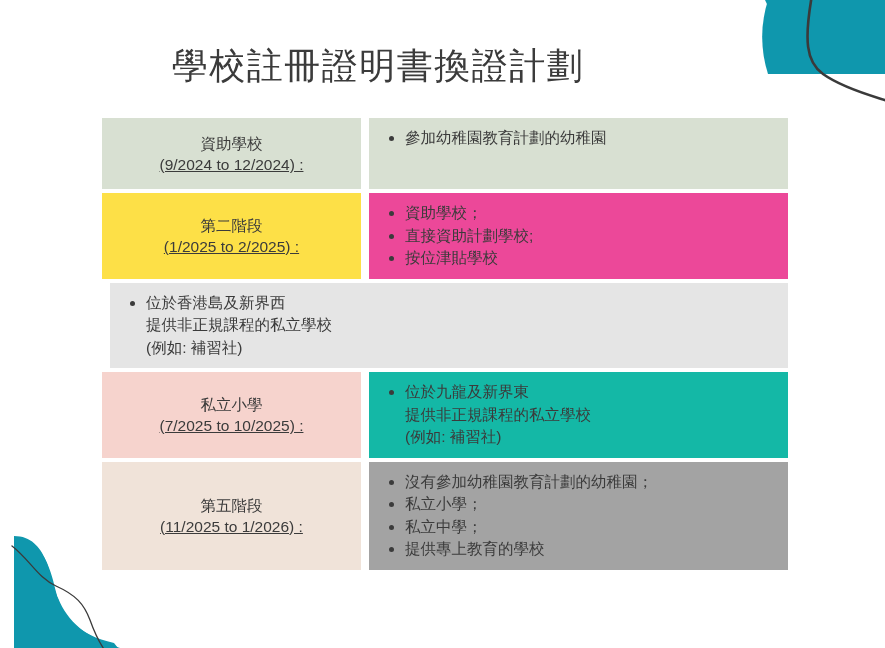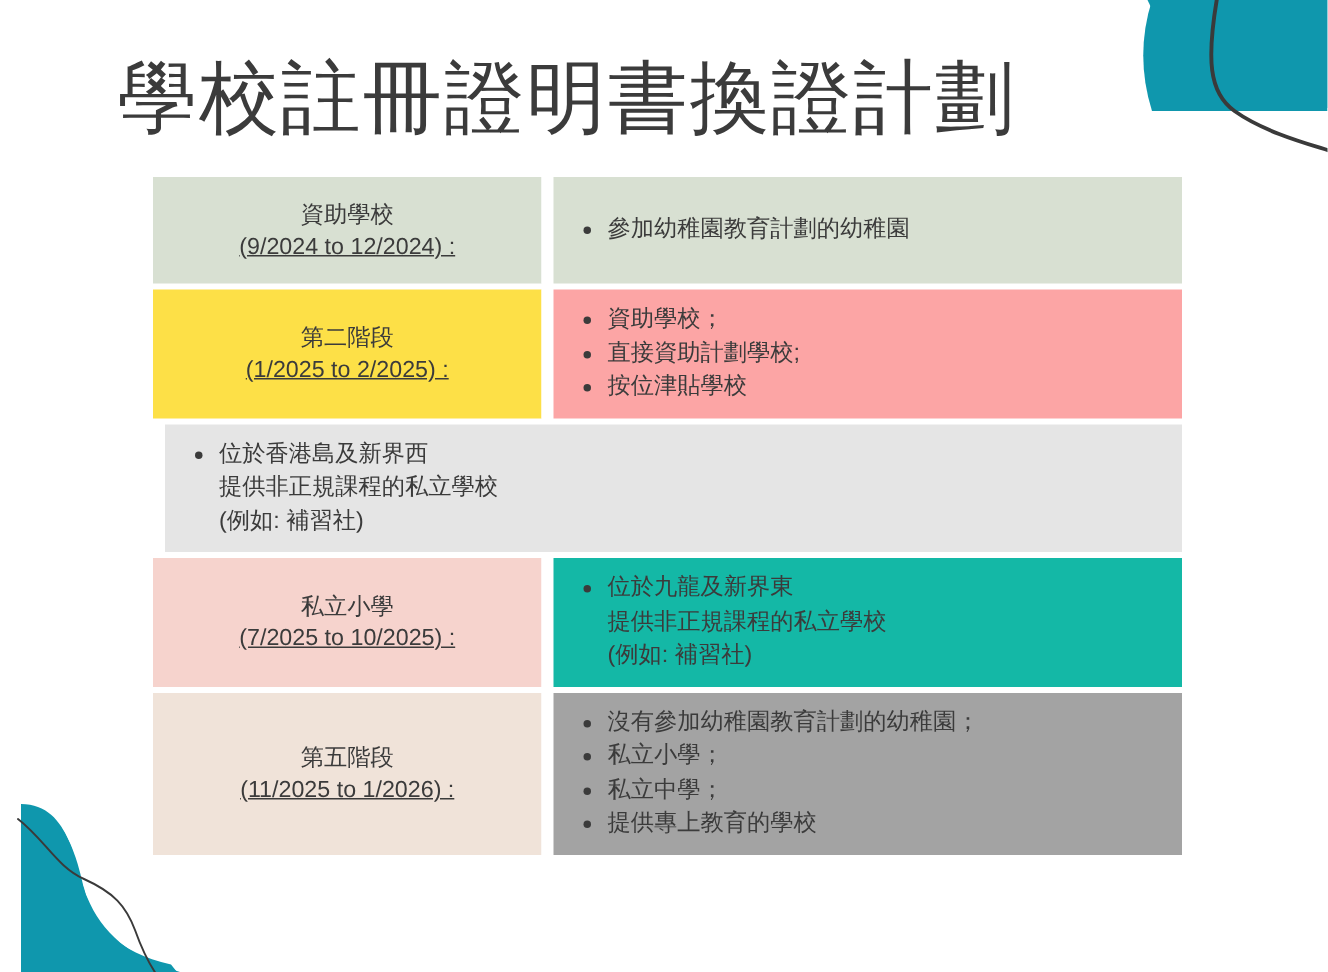--- a/index.html
+++ b/index.html
@@ -32,21 +32,21 @@
     pointer-events: none;
   }
 
   
   #title {
     position: absolute;
     left: 0;
     top: 40px;
     width: 756px;
     text-align: center;
-    font-size: 53px;
+    font-size: 36px;
     line-height: 52px;
     color: #3b3b3b;
     letter-spacing: 1.5px;
     font-weight: normal;
     white-space: nowrap;
   }
 
   
   #phase-table {
     position: absolute;
@@ -79,21 +79,21 @@
   .phase-gap {
     flex: 0 0 8px;
     width: 8px;
     background: #ffffff;
   }
 
   .phase-right {
     flex: 1 1 auto;
     display: flex;
     flex-direction: column;
-    justify-content: center;
+    justify-content: flex-start;
     padding: 9px 12px 9px 14px;
     box-sizing: border-box;
   }
 
   .phase-left .stage-name { display: block; }
   .phase-left .stage-dates { display: block; text-decoration: underline; }
 
   ul.items {
     list-style: none;
     margin: 0;
@@ -160,21 +160,21 @@
             <li><span>參加幼稚園教育計劃的幼稚園</span></li>
           </ul>
         </div>
       </div>
       <div class="phase-row row-h2">
         <div class="phase-left row-h2" style="background: #fde047;">
           <span class="stage-name">第二階段</span>
           <span class="stage-dates">(1/2025 to 2/2025) :</span>
         </div>
         <div class="phase-gap"></div>
-        <div class="phase-right row-h2" style="background: #fca5a5;">
+        <div class="phase-right row-h2" style="background: #ec4899;">
           <ul class="items">
             <li><span>資助學校；</span></li>
             <li><span>直接資助計劃學校;</span></li>
             <li><span>按位津貼學校</span></li>
           </ul>
         </div>
       </div>
       <div class="phase-row row-h3">
         <div class="phase-gap"></div>
         <div class="phase-right row-h3" style="background: #e5e5e5;">

